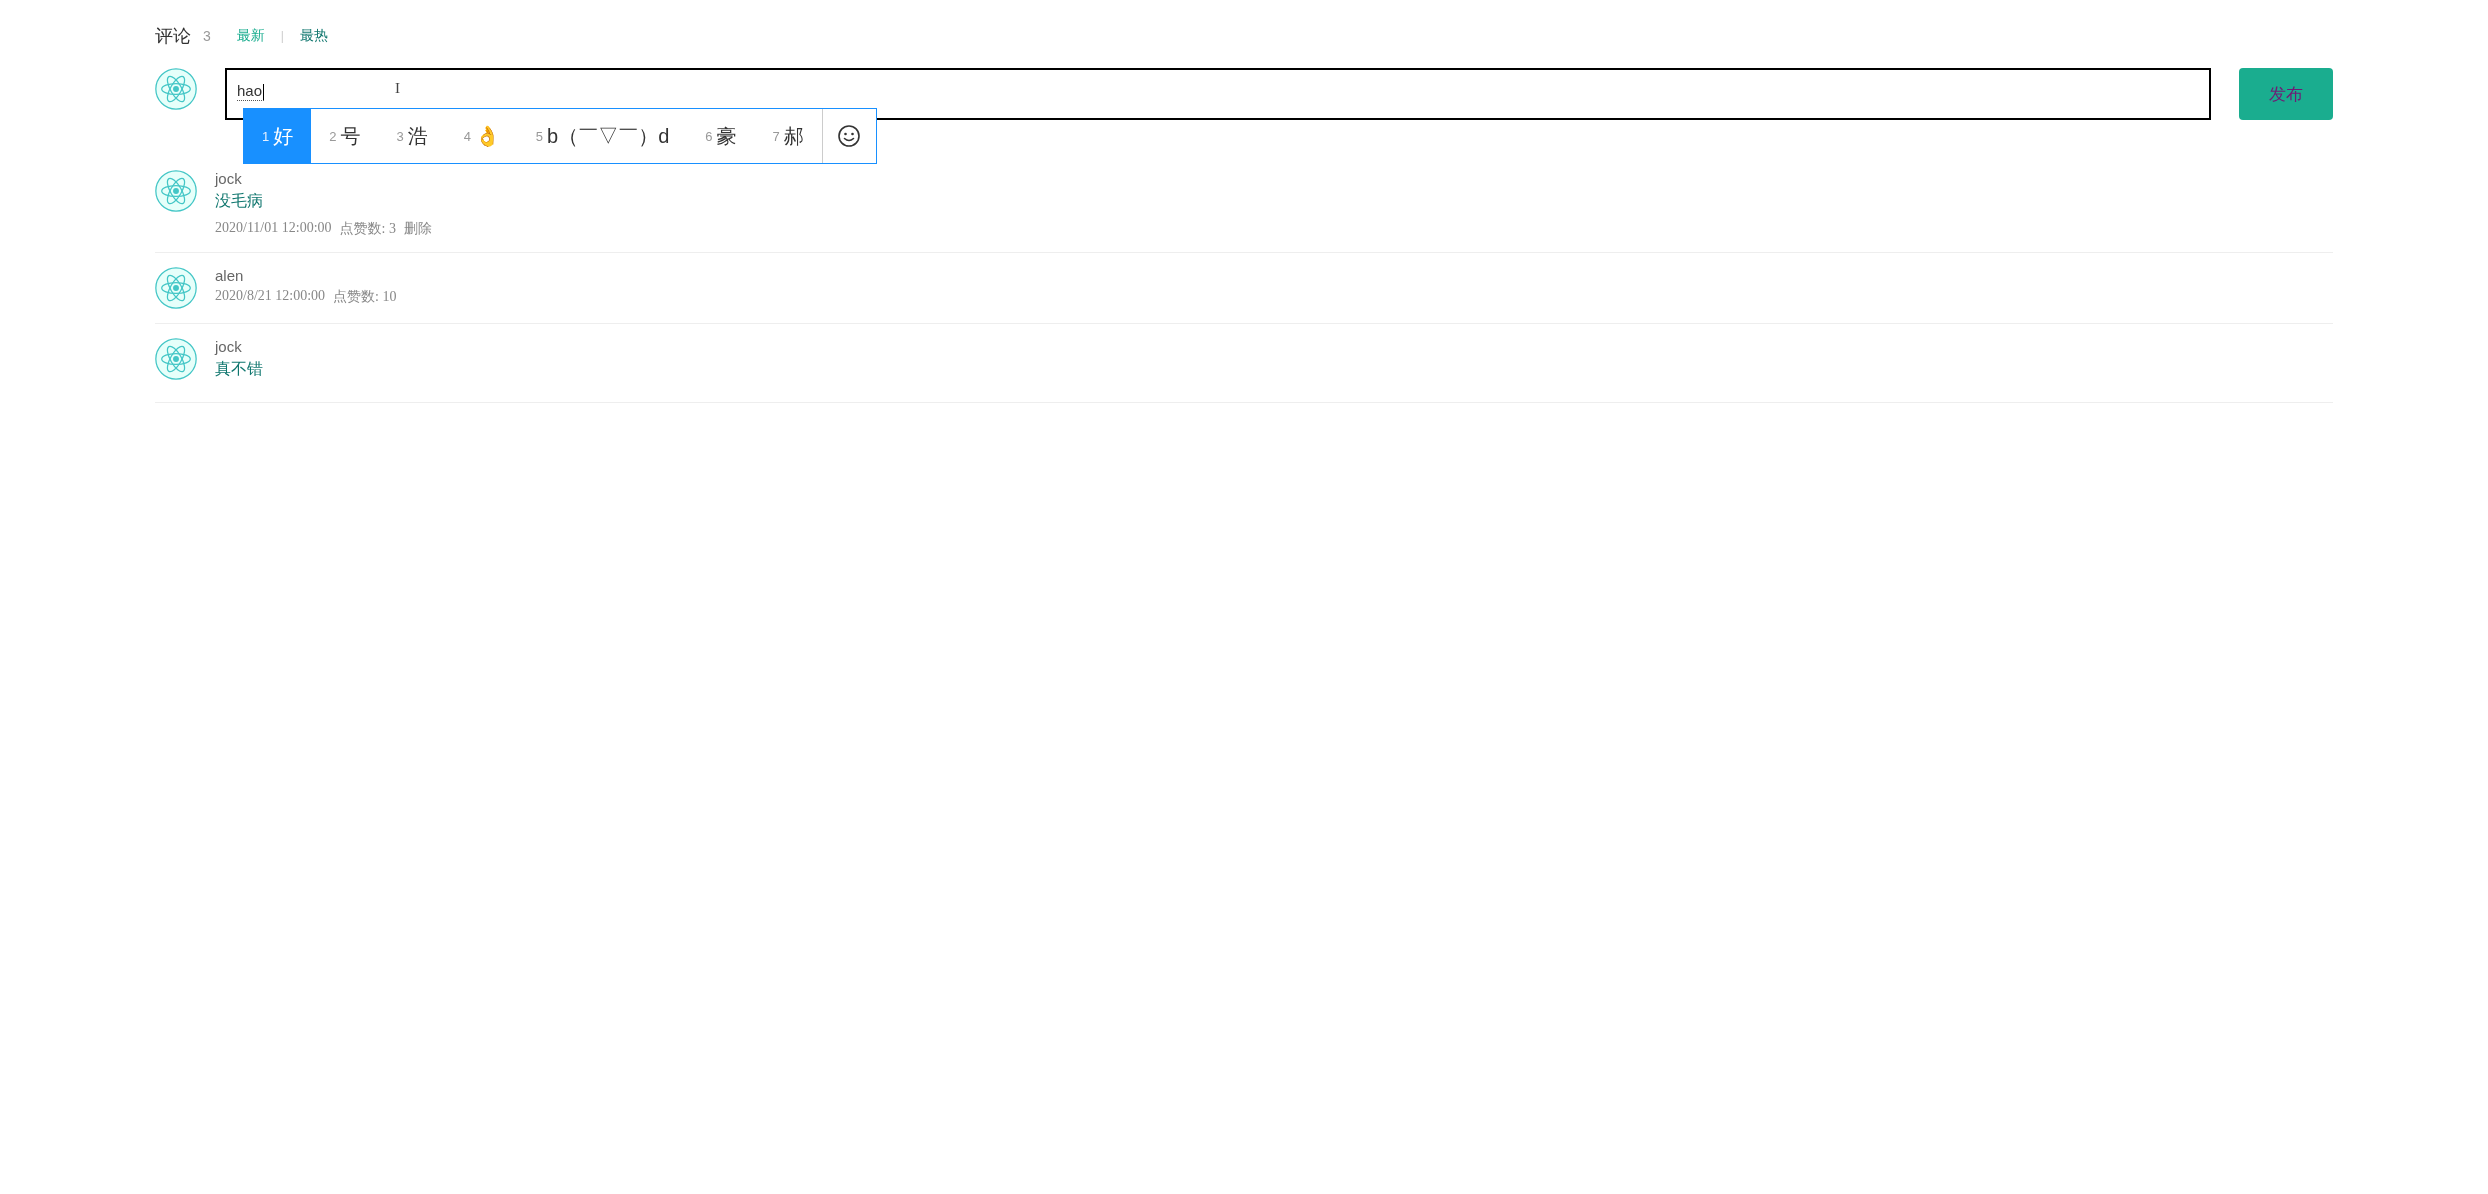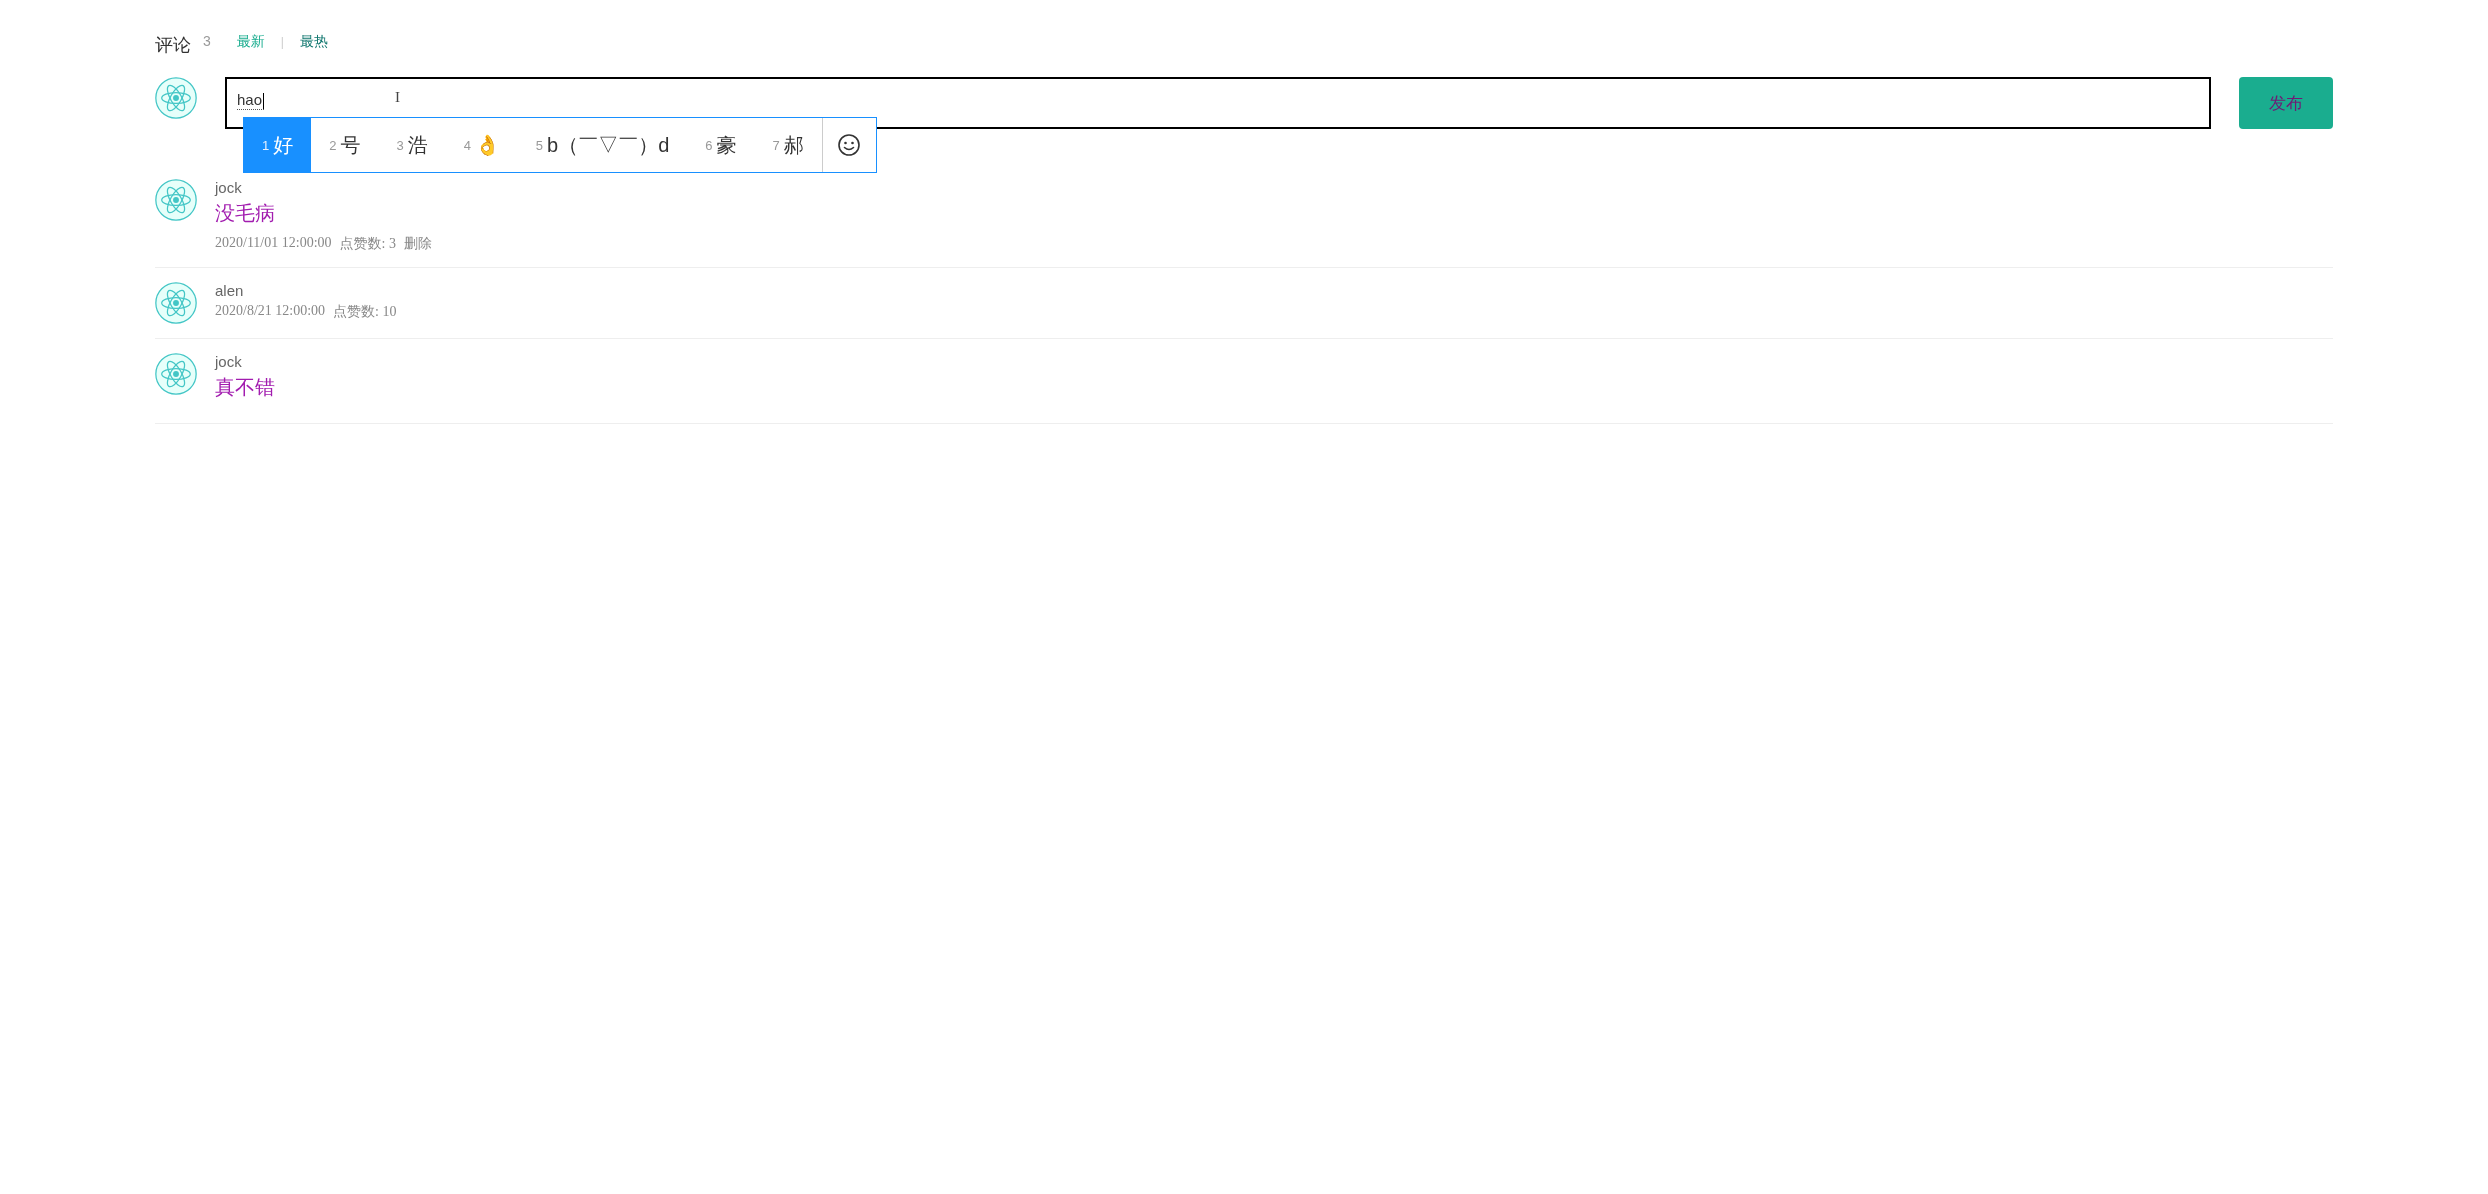--- a/index.html
+++ b/index.html
@@ -4,24 +4,23 @@
 <style>
   * { box-sizing: border-box; margin: 0; padding: 0; }
   body {
     font-family: "Microsoft YaHei", "PingFang SC", sans-serif;
     background: #fff;
     padding: 24px 155px;
     color: #333;
   }
   .header {
     display: flex;
-    align-items: flex-start;
+    align-items: center;
     gap: 12px;
     margin-bottom: 20px;
-    margin-top: 9px;
   }
   .header-title {
     font-size: 18px;
     color: #333;
   }
   .header-count {
     font-size: 14px;
     color: #999;
   }
   .tabs {
@@ -146,22 +145,22 @@
     padding: 14px 0;
     border-bottom: 1px solid #eee;
   }
   .comment-body { flex: 1; }
   .comment-user {
     font-size: 15px;
     color: #666;
     margin-bottom: 4px;
   }
   .comment-text {
-    font-size: 20px;
-    color: #a21caf;
+    font-size: 16px;
+    color: #0f766e;
     margin-bottom: 8px;
   }
   .comment-meta {
     font-size: 14px;
     color: #888;
     display: flex;
     gap: 8px;
     font-family: Liberation Serif, serif;
   }
   .comment-meta span { cursor: default; }

